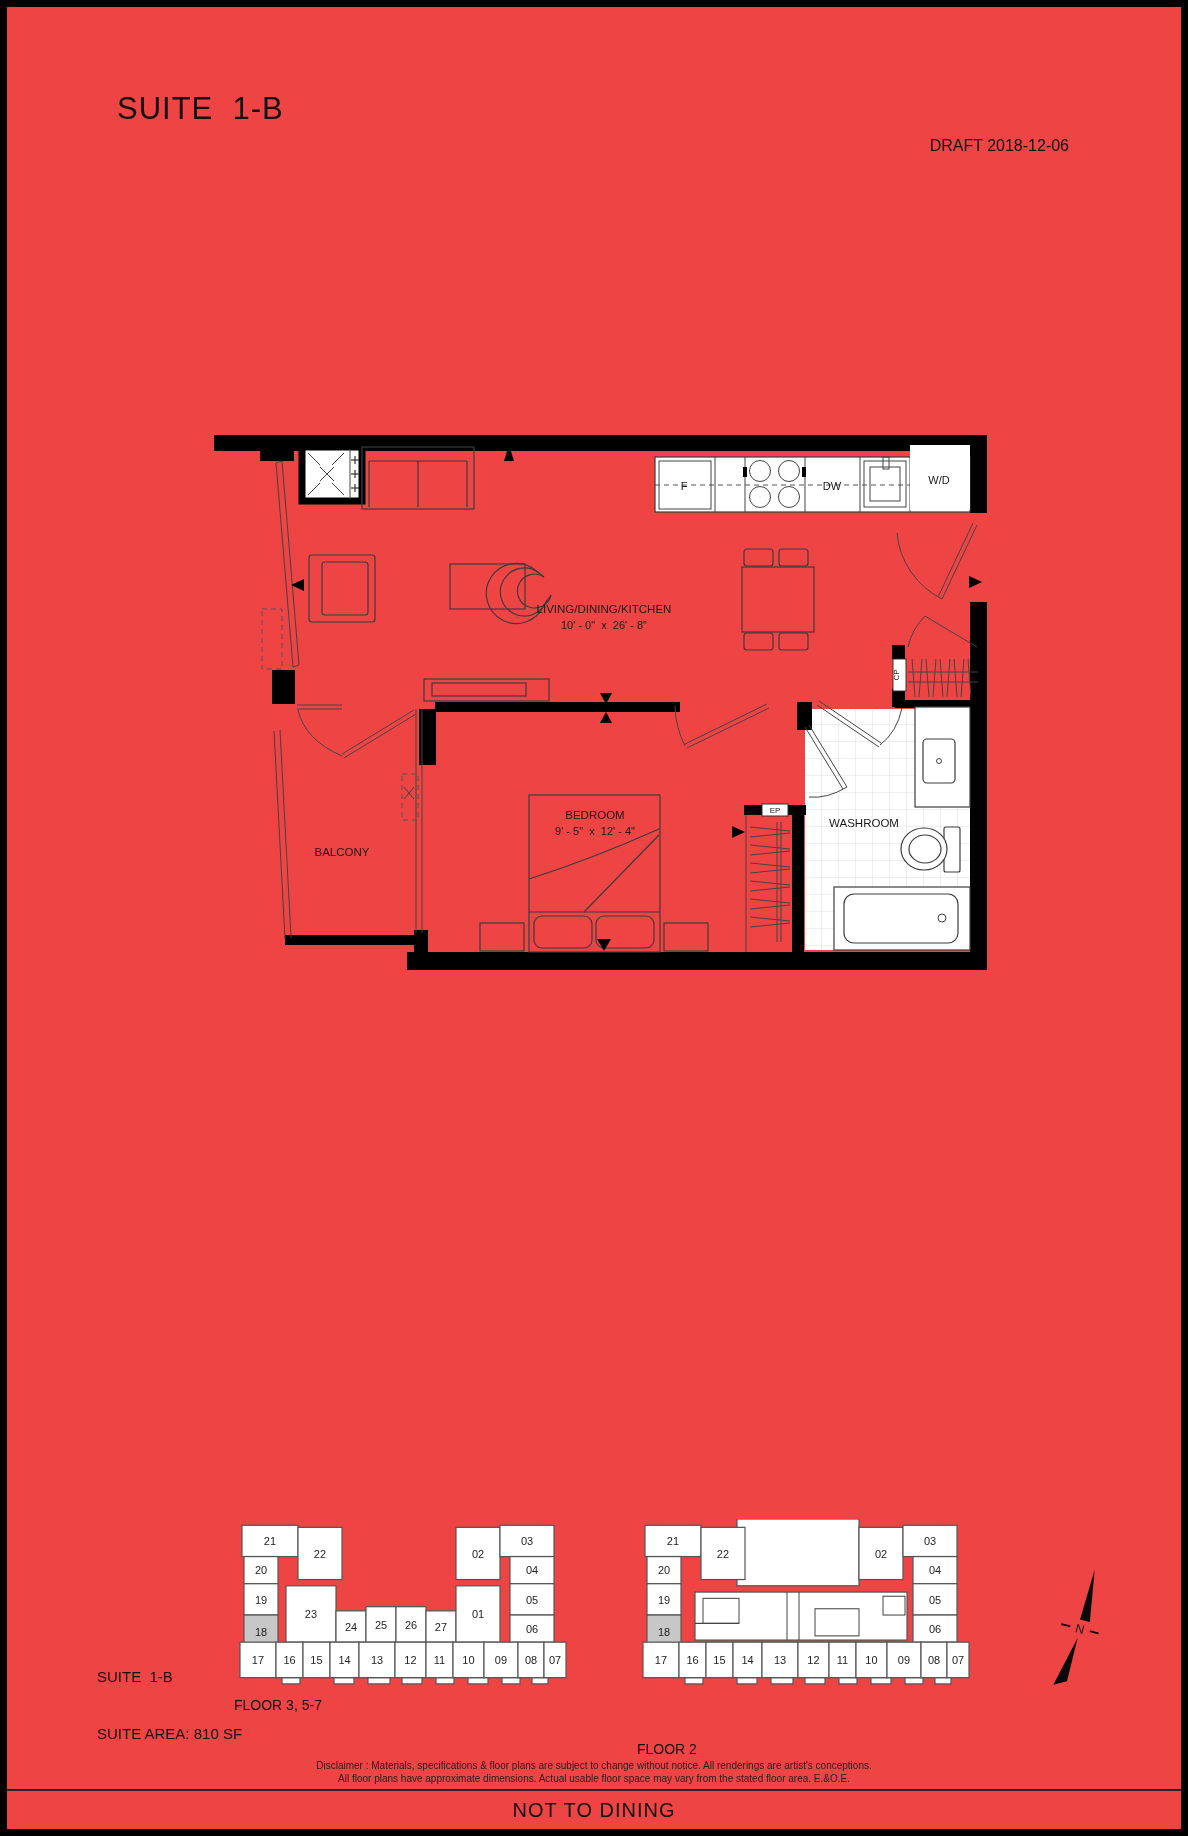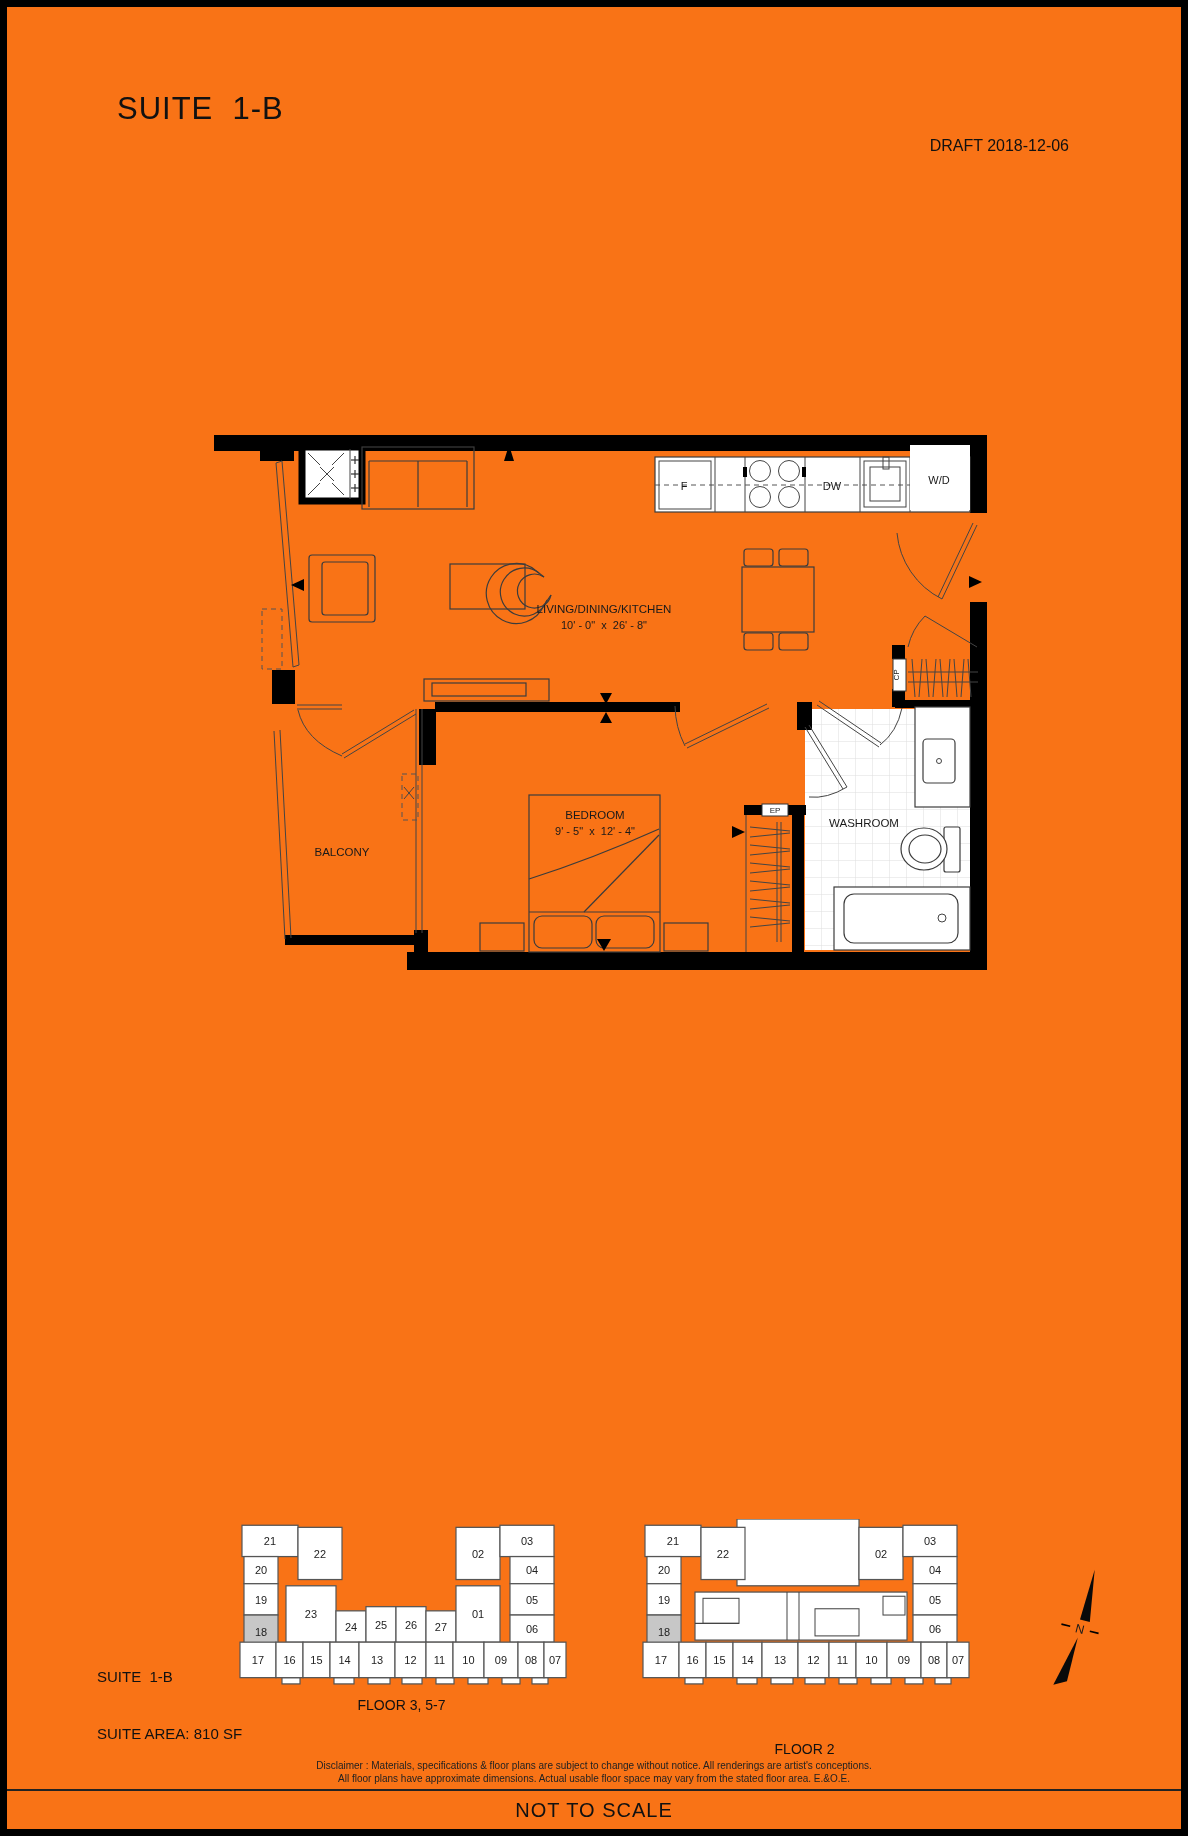--- a/index.html
+++ b/index.html
@@ -1,23 +1,23 @@
 <!DOCTYPE html>
 <html><head>
 <meta charset="utf-8">
 <style>
   html,body{margin:0;padding:0;background:#fff;}
-  .page{position:relative;width:1188px;height:1836px;background:#f97316;
+  .page{position:relative;width:1188px;height:1836px;background:#ef4444;
         border:7px solid #000;box-sizing:border-box;overflow:hidden;
         font-family:"Liberation Sans","DejaVu Sans",sans-serif;color:#111;}
   .suite-title{position:absolute;left:110px;top:84px;font-size:31px;letter-spacing:1px;white-space:pre;}
   .address{position:absolute;right:100px;top:84px;font-size:28px;font-weight:bold;}
   .draft{position:absolute;right:112px;top:130px;font-size:16px;margin-left:12px;}
   .suite-info{position:absolute;left:90px;top:1622px;font-size:15px;line-height:19px;white-space:pre;}
-  .kp-caption{position:absolute;width:335px;text-align:center;font-size:14px;top:1690px;}
+  .kp-caption{position:absolute;width:335px;text-align:left;font-size:14px;top:1690px;}
   .disclaimer{position:absolute;left:0;width:100%;top:1752px;text-align:center;
               font-size:10px;line-height:13px;color:#222;}
   .footer{position:absolute;left:0;right:0;bottom:0;height:38px;border-top:2px solid #222;
           display:flex;align-items:center;justify-content:center;font-size:20px;letter-spacing:1px;}
   svg text{font-family:"Liberation Sans","DejaVu Sans",sans-serif;fill:#1a1a1a;}
   .lbl{font-size:11.5px;}
   .dims{font-size:11px;}
   .appl{font-size:11px;}
   .tiny{font-size:8px;}
   .wall{fill:#000;stroke:none;}
@@ -431,14 +431,14 @@
       <line x1="39" y1="62" x2="47" y2="62" stroke="#000" stroke-width="1.4"></line>
       <text x="30" y="66" text-anchor="middle" style="font-size:11px">N</text>
     </g>
   </svg>
 
   <div class="disclaimer">
     <div>Disclaimer : Materials, specifications &amp; floor plans are subject to change without notice. All renderings are artist's conceptions.</div>
     <div>All floor plans have approximate dimensions. Actual usable floor space may vary from the stated floor area. E.&amp;O.E.</div>
   </div>
 
-  <div class="footer">NOT TO SCALE</div>
+  <div class="footer">NOT TO DINING</div>
 </div>
 
 </body></html>

